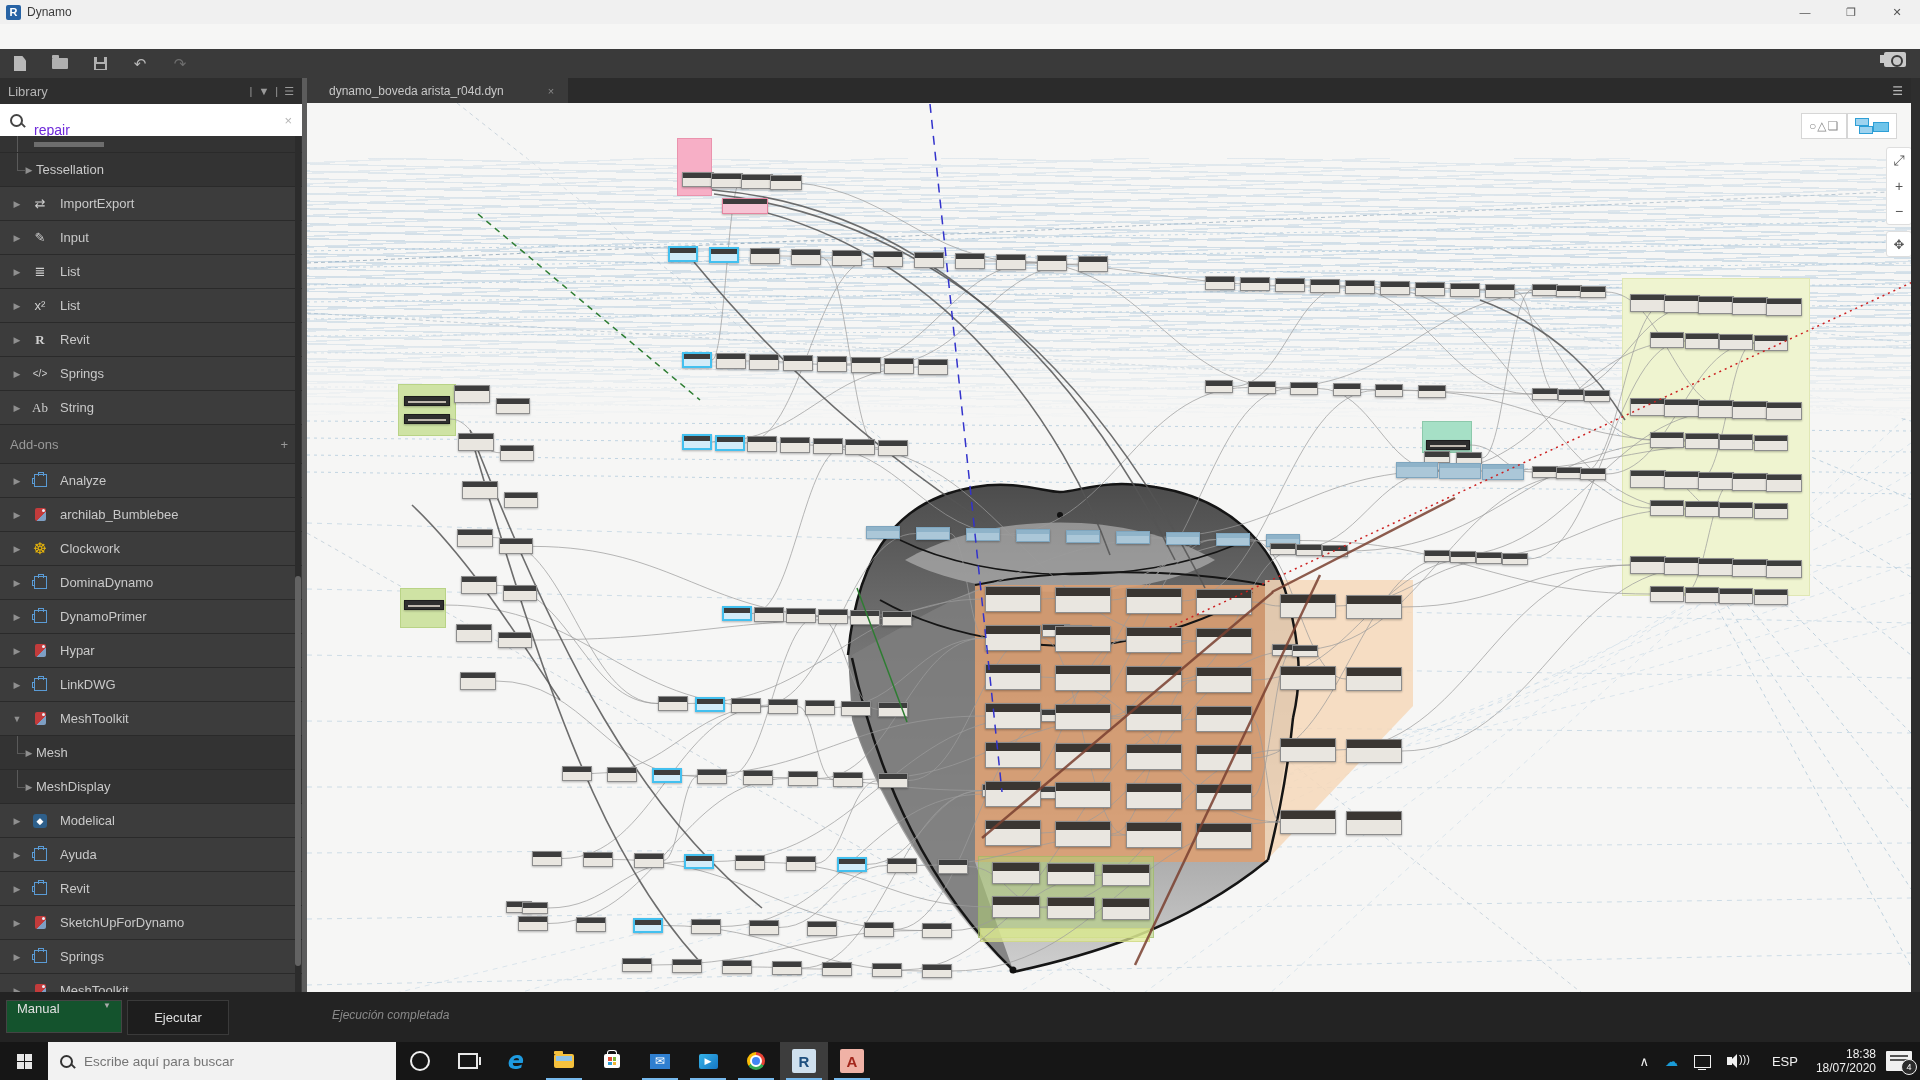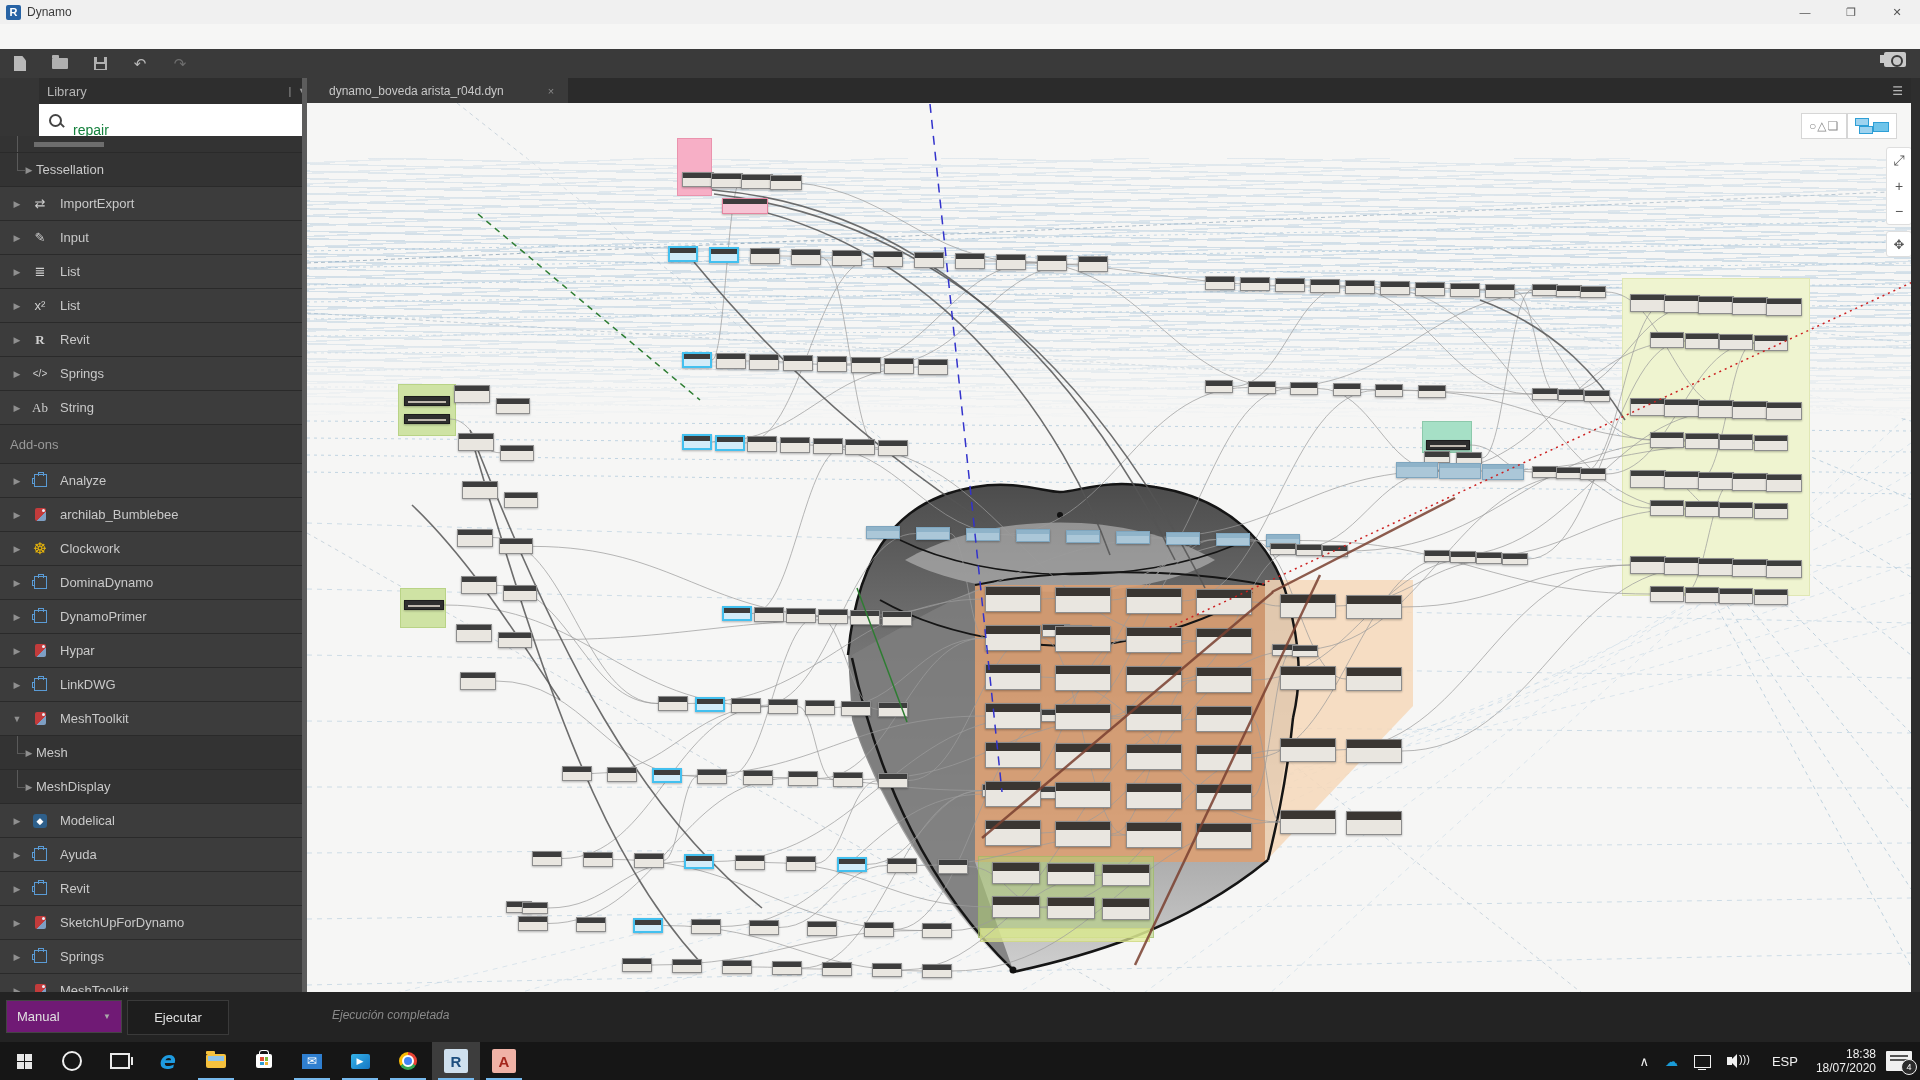--- a/index.html
+++ b/index.html
@@ -27,28 +27,28 @@
   .ic-folder{width:16px;height:11px;background:#b0b0b0;position:relative;border-radius:1px;}
   .ic-folder::before{content:"";position:absolute;left:0;top:-3px;width:7px;height:3px;background:#b0b0b0;border-radius:1px 1px 0 0;}
   .ic-save{width:13px;height:13px;background:#b0b0b0;position:relative;}
   .ic-save::before{content:"";position:absolute;left:3px;top:0;width:7px;height:5px;background:#3a3a3a;}
   .ic-save::after{content:"";position:absolute;left:2px;bottom:1px;width:9px;height:5px;background:#3a3a3a;}
   #toolbar .dim{color:#6e6e6e;}
   #camera{position:absolute;right:14px;top:52px;width:22px;height:15px;background:#c9c9c9;border-radius:2px;}
   #camera::before{content:"";position:absolute;left:7px;top:3px;width:8px;height:8px;border:2px solid #3a3a3a;border-radius:50%;}
   #camera::after{content:"";position:absolute;left:-4px;top:3px;width:4px;height:8px;background:#c9c9c9;}
   
-  #library{position:absolute;left:0;top:78px;width:302px;height:914px;background:#353535;overflow:hidden;padding-left:39px;}
+  #library{position:absolute;left:0;top:78px;width:302px;height:914px;background:#353535;overflow:hidden;}
   #lib-head{height:26px;background:#2e2e2e;color:#b5b5b5;font-size:13px;display:flex;align-items:center;padding:0 8px;}
   #lib-head .sp{flex:1;}
   #lib-head .hic{color:#9a9a9a;font-size:11px;margin-left:6px;}
   #lib-search{height:32px;background:#ffffff;display:flex;align-items:center;padding:0 10px;}
   .mag{width:9px;height:9px;border:2px solid #444;border-radius:50%;position:relative;margin-right:9px;}
   .mag::after{content:"";position:absolute;left:8px;top:8px;width:6px;height:2px;background:#444;transform:rotate(45deg);}
-  #lib-search input{border:none;outline:none;flex:1;font-size:14px;color:#15803d;font-family:"Liberation Sans",sans-serif;background:transparent;margin-top:20px;}
+  #lib-search input{border:none;outline:none;flex:1;font-size:14px;color:#6d28d9;font-family:"Liberation Sans",sans-serif;background:transparent;margin-top:20px;}
   #lib-search .clear{color:#b5b5b5;font-size:13px;}
   #lib-tree{position:absolute;top:58px;left:0;right:0;bottom:0;}
   .lrow{height:33px;display:flex;align-items:center;color:#c9c9c9;font-size:13px;border-bottom:1px solid #2a2a2a;
         background:#3c3c3c;position:relative;}
   .lrow.sub{background:#333333;}
   .lrow.hdr{background:#383838;color:#999;}
   .lrow.partial{height:16px;background:#333333;}
   .arr{color:#8f8f8f;font-size:9px;width:14px;text-align:center;margin-left:10px;}
   .licon{width:20px;margin:0 10px 0 6px;display:flex;align-items:center;justify-content:center;color:#cfcfcf;font-size:13px;}
   .treeline{position:absolute;left:17px;top:0;bottom:0;width:1px;background:#5a5a5a;}
@@ -105,22 +105,22 @@
   .gglyph i:nth-child(1){left:0;top:0;width:12px;height:6px;}
   .gglyph i:nth-child(2){left:4px;bottom:0;width:12px;height:6px;}
   .gglyph i:nth-child(3){right:0;top:4px;width:14px;height:8px;background:#6fc4ea;}
   #zoomstrip{position:absolute;left:1579px;top:44px;width:24px;height:76px;background:#fff;border:1px solid #dedede;border-radius:3px;
              display:flex;flex-direction:column;color:#555;}
   #zoomstrip div{flex:1;display:flex;align-items:center;justify-content:center;font-size:14px;}
   #panbtn{position:absolute;left:1579px;top:128px;width:24px;height:24px;background:#fff;border:1px solid #dedede;border-radius:3px;
           display:flex;align-items:center;justify-content:center;color:#555;font-size:13px;}
   
   #bottombar{position:absolute;left:0;top:992px;width:1920px;height:50px;background:#232323;display:flex;align-items:center;}
-  #runmode{position:absolute;left:6px;top:8px;width:116px;height:33px;background:#701a75;border:1px solid #444;color:#e0e0e0;
-           font-size:13px;display:flex;align-items:center;padding:0 10px;box-sizing:border-box;}
+  #runmode{position:absolute;left:6px;top:8px;width:116px;height:33px;background:#14532d;border:1px solid #444;color:#e0e0e0;
+           font-size:13px;display:flex;align-items:flex-start;padding:0 10px;box-sizing:border-box;}
   #runmode .car{margin-left:auto;font-size:8px;color:#aaa;}
   #runbtn{position:absolute;left:127px;top:8px;width:100px;height:33px;background:#1d1d1d;border:1px solid #3a3a3a;color:#e0e0e0;
           font-size:13px;display:flex;align-items:center;justify-content:center;}
   #runstatus{position:absolute;left:332px;top:16px;color:#8a8a8a;font-size:12px;font-style:italic;}
   
   #taskbar{position:absolute;left:0;top:1042px;width:1920px;height:38px;background:#161616;display:flex;align-items:center;}
   #startbtn{width:48px;height:38px;display:flex;align-items:center;justify-content:center;}
   .winlogo{width:15px;height:15px;display:grid;grid-template-columns:7px 7px;grid-gap:1px;}
   .winlogo i{background:#e8e8e8;}
   #tbsearch{width:348px;height:38px;background:#f2f2f2;display:flex;align-items:center;padding:0 12px;box-sizing:border-box;}
@@ -879,20 +879,24 @@
 
   <div id="taskbar">
     <div id="startbtn">
       <span class="winlogo">
           <i></i>
           <i></i>
           <i></i>
           <i></i>
         </span>
     </div>
+    <div id="tbsearch">
+      <span class="mag"></span>
+      <input placeholder="Escribe aquí para buscar" style="">
+    </div>
     <div id="tapps" style="display:flex;">
         <div class="tapp">
           <span class="ic-cortana"></span>
         </div>
         <div class="tapp">
           <span class="ic-taskview"></span>
         </div>
         <div class="tapp">
           <span class="ic-edge">e</span>
         </div>

